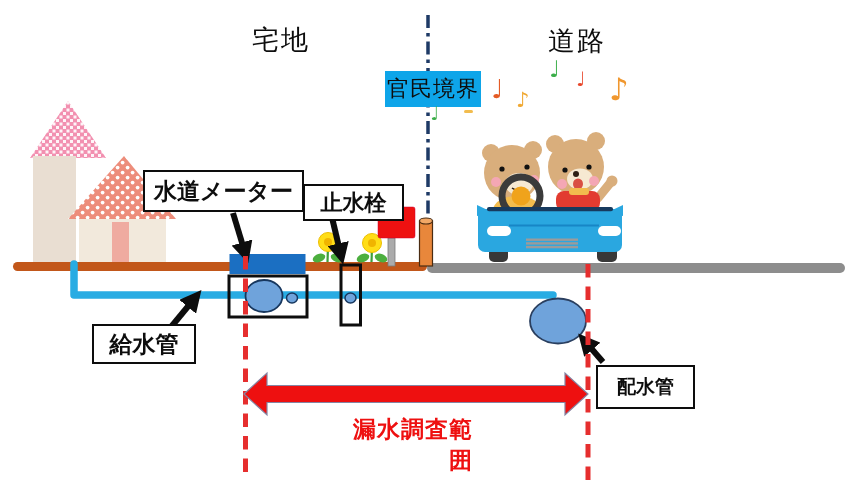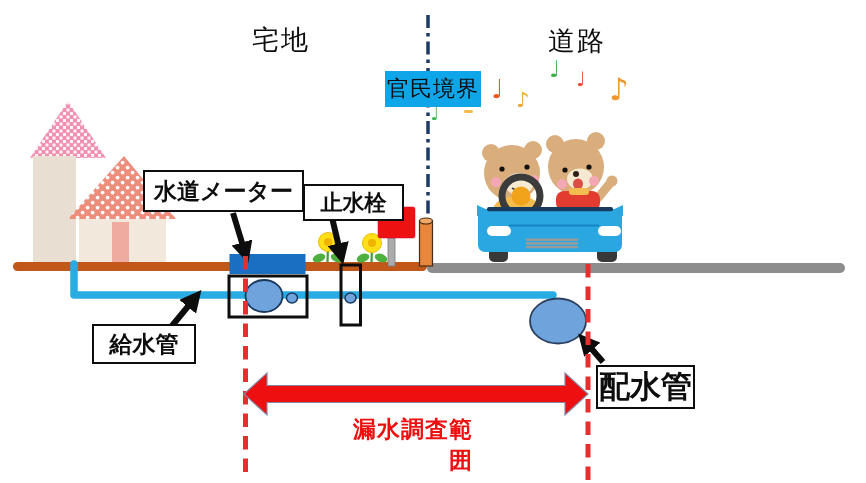--- a/index.html
+++ b/index.html
@@ -14,21 +14,21 @@
   #zone-right{left:548px;top:23px;}
   #boundary-label{left:385px;top:71px;font-size:22px;background:#0ea5e9;padding:3px 2px;letter-spacing:1px;}
   .callout{
     position:absolute;background:#fff;border:2.5px solid #0d0d0d;
     display:flex;align-items:center;justify-content:center;
     font-weight:bold;color:#0d0d0d;
   }
   #co-meter{left:143px;top:170px;width:157px;height:38px;font-size:23px;}
   #co-valve{left:303px;top:152px;width:97px;height:33px;font-size:22px;margin-top:32px;}
   #co-supply{left:92px;top:324px;width:100px;height:36px;font-size:23px;}
-  #co-dist{left:596px;top:365px;width:95px;height:40px;font-size:31px;}
+  #co-dist{left:596px;top:365px;width:95px;height:40px;font-size:19px;}
   #survey-label{
     position:absolute;left:333px;top:414px;width:140px;text-align:right;
     font-size:23px;font-weight:bold;color:#ee1010;letter-spacing:1px;
   }
   .note{position:absolute;font-weight:bold;line-height:1;}
   #note-1{left:430px;top:104px;font-size:19px;}
   #note-2{left:491px;top:76px;font-size:26px;}
   #note-3{left:516px;top:90px;font-size:21px;}
   #note-4{left:549px;top:58px;font-size:23px;}
   #note-5{left:576px;top:69px;font-size:20px;}

